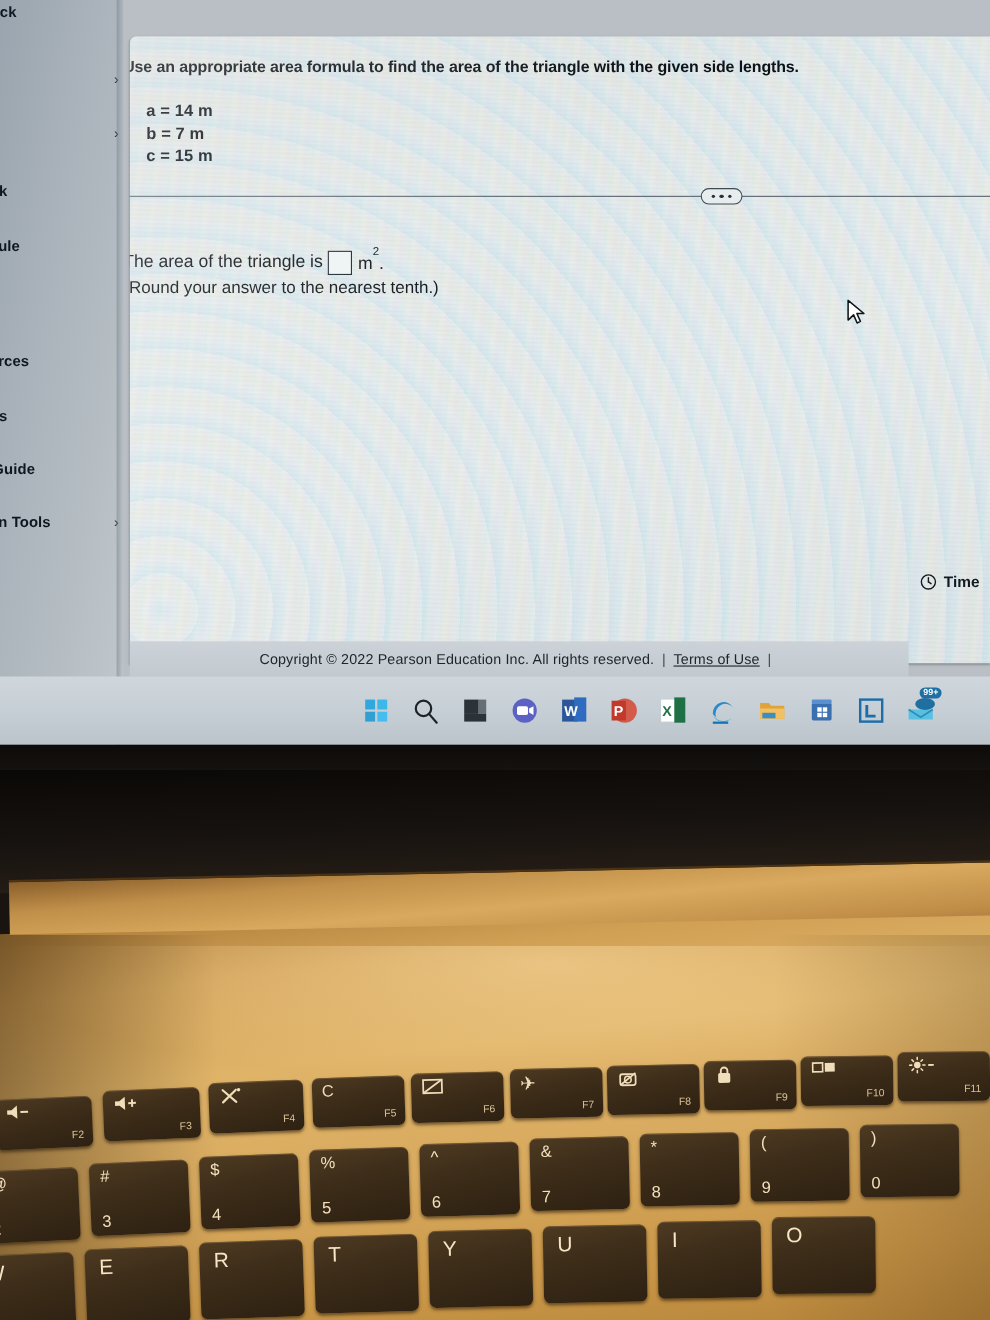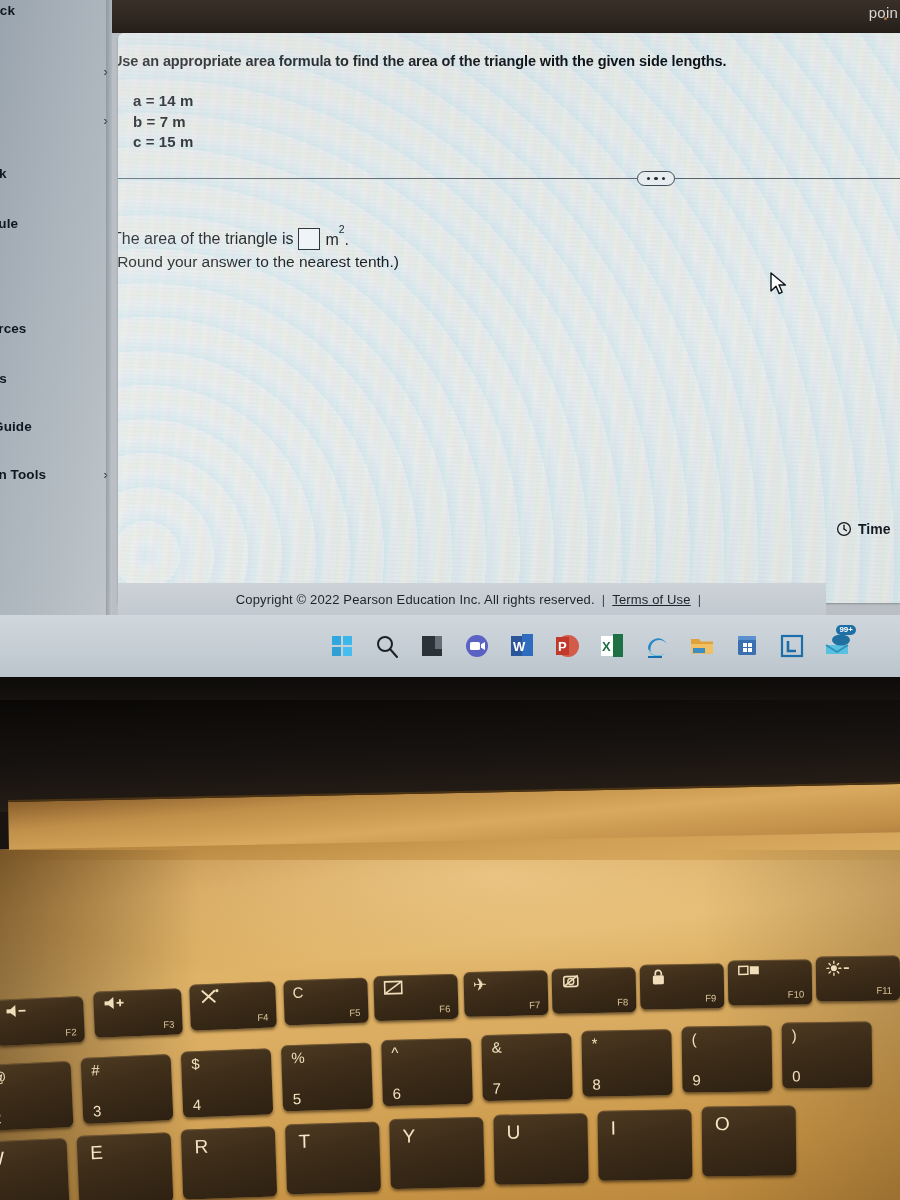--- a/index.html
+++ b/index.html
@@ -223,24 +223,20 @@
     border-radius: 7px; padding: 1px 3px; line-height: 1; text-align: center;
   }
 </style>
 </head>
 <body>
 
 <div id="stage">
 
   <div id="screen">
 
-    <div id="top-chrome">
-      <span class="stray-dot"></span>
-      <span class="points-text">poin</span>
-    </div>
 
     <nav id="sidebar">
       <div class="side-item" style="top:3px">
         <span>Check</span>
         <span class="chev"></span>
       </div>
       <div class="side-item" style="top:64px">
 
         <span class="chev">›</span>
       </div>

